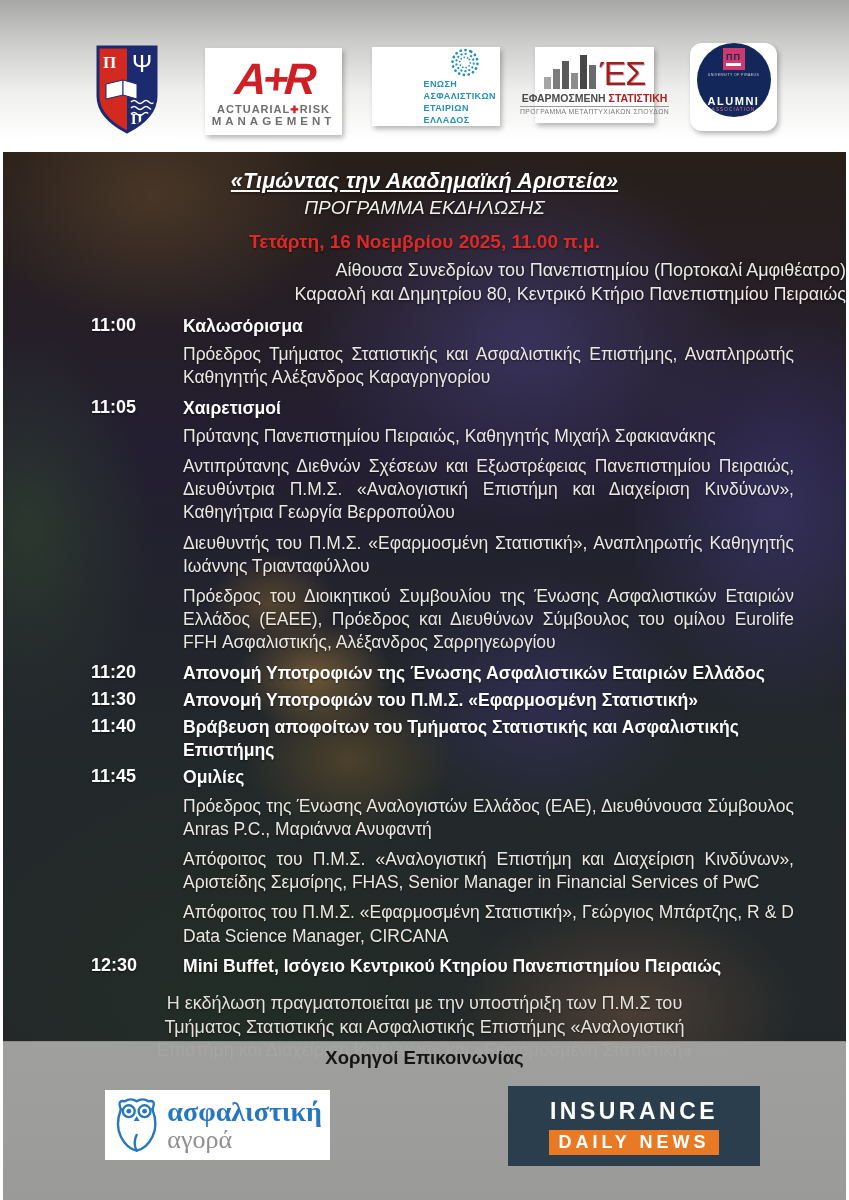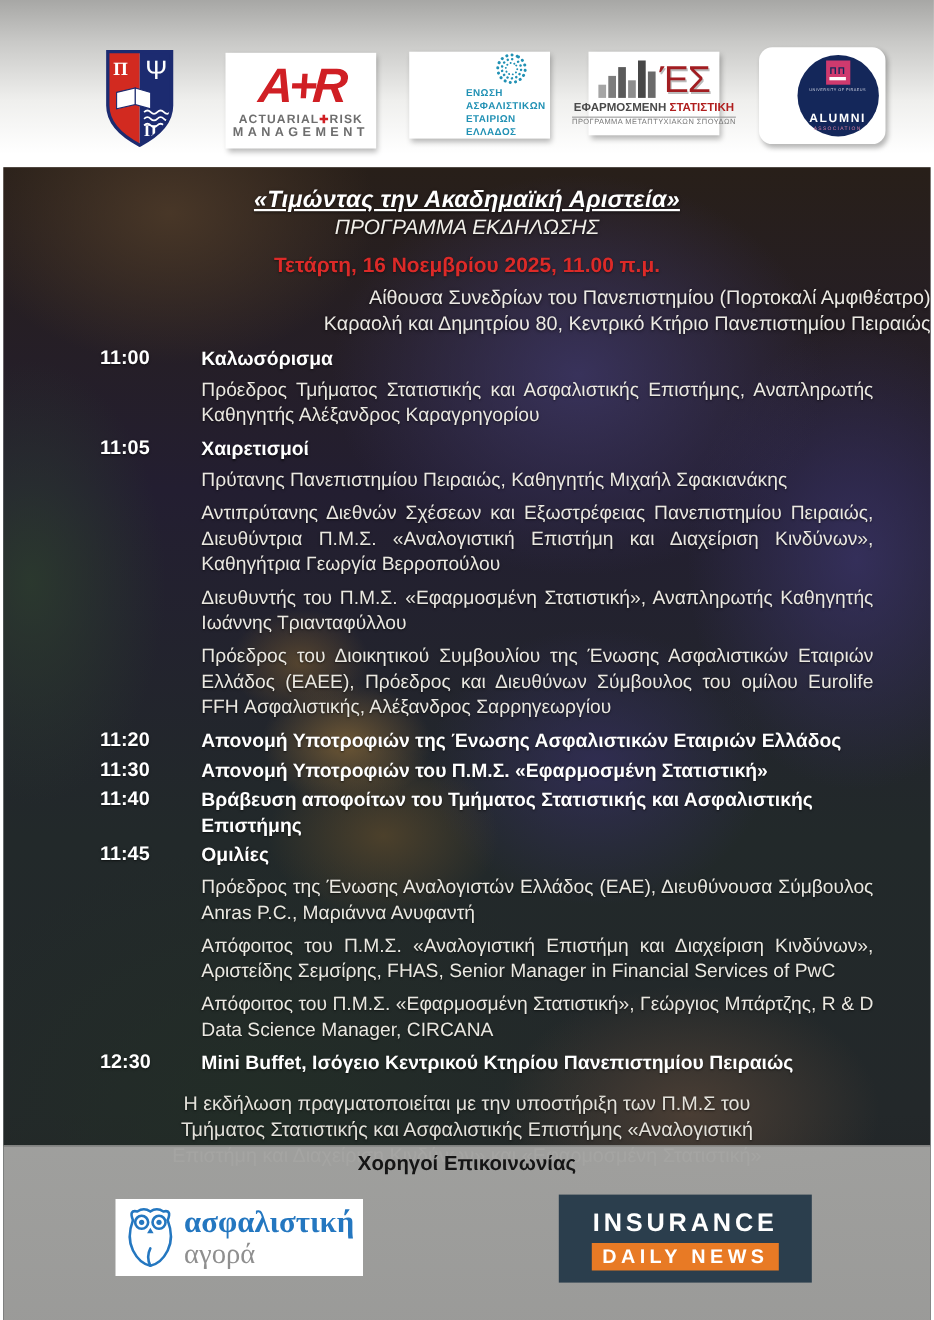--- a/index.html
+++ b/index.html
@@ -32,21 +32,21 @@
   .es-bars{display:flex;align-items:flex-end;gap:2px;margin-right:4px;}
   .es-bars i{display:block;width:7px;}
   .es-mono{font-size:34px;line-height:32px;font-weight:normal;color:var(--dark-red);
            letter-spacing:-1px;text-shadow:1px 1px 0 #bbb;}
   .es-t1{font-size:10.5px;font-weight:bold;margin-top:3px;white-space:nowrap;}
   .es-t1 .g1{color:#4a4a4a;} .es-t1 .g2{color:#b01e1e;}
   .es-t2{font-size:6.8px;color:#777;border-top:1px solid #999;margin-top:2px;
          padding-top:1px;letter-spacing:.4px;white-space:nowrap;}
 
   .alumni{left:690px;top:43px;width:87px;height:88px;border-radius:12px;
-          display:flex;align-items:center;justify-content:center;padding-left:28px;}
+          display:flex;justify-content:center;}
   .alumni-circle{width:74px;height:74px;border-radius:50%;background:#14275a;
                  display:flex;flex-direction:column;align-items:center;justify-content:center;}
   .alumni-sq{width:22px;height:22px;background:#cf3a6e;color:#14275a;font-weight:bold;
              font-size:9px;display:flex;align-items:center;justify-content:center;
              letter-spacing:1px;margin-bottom:3px;}
   .alumni-sq span{border-bottom:3px solid #fff;padding-bottom:1px;}
   .alumni-top{font-size:3.5px;color:#cfd4e2;letter-spacing:.4px;}
   .alumni-main{font-size:11px;font-weight:bold;color:#fff;letter-spacing:1.5px;margin-top:18px;}
   .alumni-sub{font-size:4.5px;color:#d87fa0;letter-spacing:1.2px;}
 
@@ -90,21 +90,21 @@
   .band{position:absolute;left:0;right:0;bottom:0;height:158px;
         background:linear-gradient(180deg,rgba(163,163,161,.97),rgba(157,157,155,.98));
         border-top:1px solid #8c8c8a;}
   .band-title{margin-top:5px;text-align:center;font-size:18.5px;font-weight:bold;color:#151515;}
   .agora{position:absolute;left:102px;top:48px;width:225px;height:70px;background:#fff;
          display:flex;align-items:center;padding:2px 8px;box-sizing:border-box;}
   .agora-text{margin-left:7px;}
   .ag1{font-family:"Liberation Serif",serif;font-weight:bold;font-size:28px;
        color:var(--agora-blue);line-height:28px;}
   .ag2{font-family:"Liberation Serif",serif;font-size:26px;color:#8f8f8f;line-height:27px;}
-  .idn{position:absolute;left:505px;top:44px;width:230px;height:80px;background:var(--navy);
+  .idn{position:absolute;left:505px;top:44px;width:252px;height:80px;background:var(--navy);
        display:flex;flex-direction:column;align-items:center;justify-content:center;}
   .idn1{font-size:23px;font-weight:bold;color:#fff;letter-spacing:3.5px;}
   .idn2{margin-top:5px;background:var(--orange);color:#fff;font-size:18px;font-weight:bold;
         letter-spacing:4px;padding:2px 9px;}
 </style>
 </head>
 <body>
 
 <div class="page">
 

